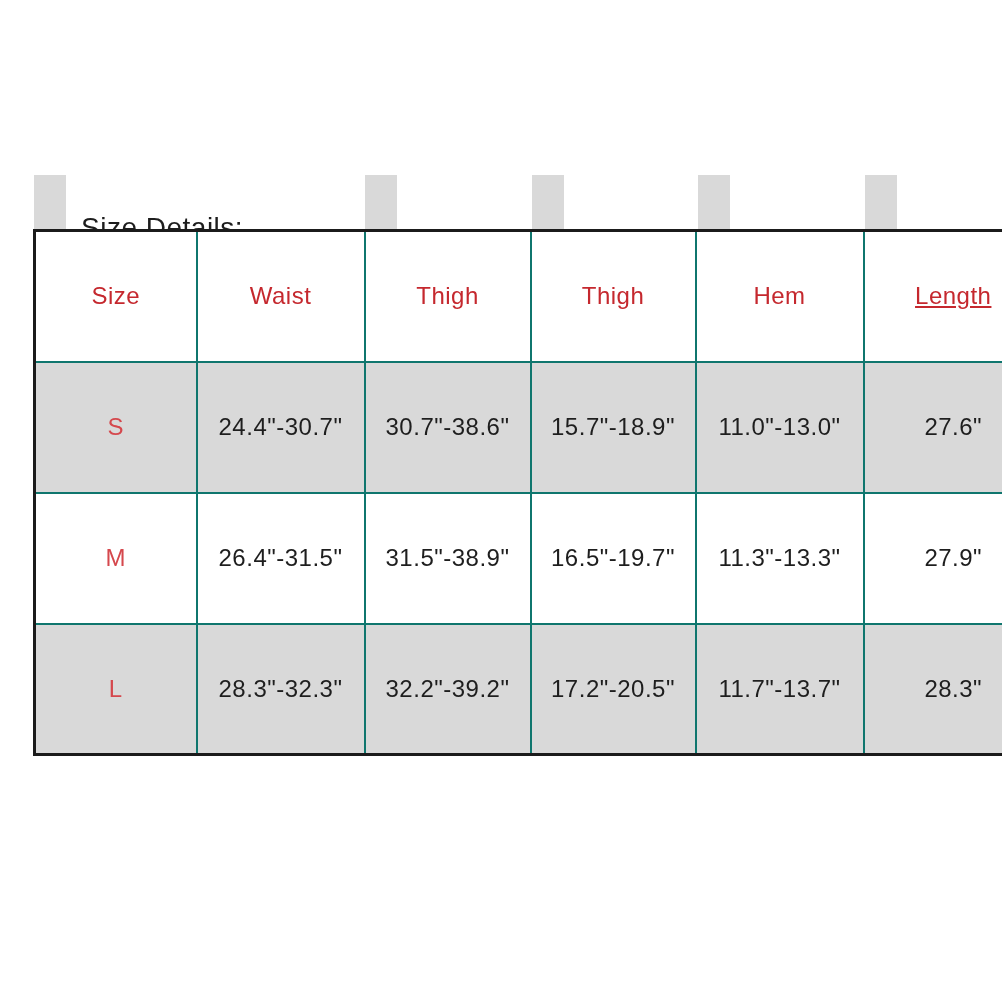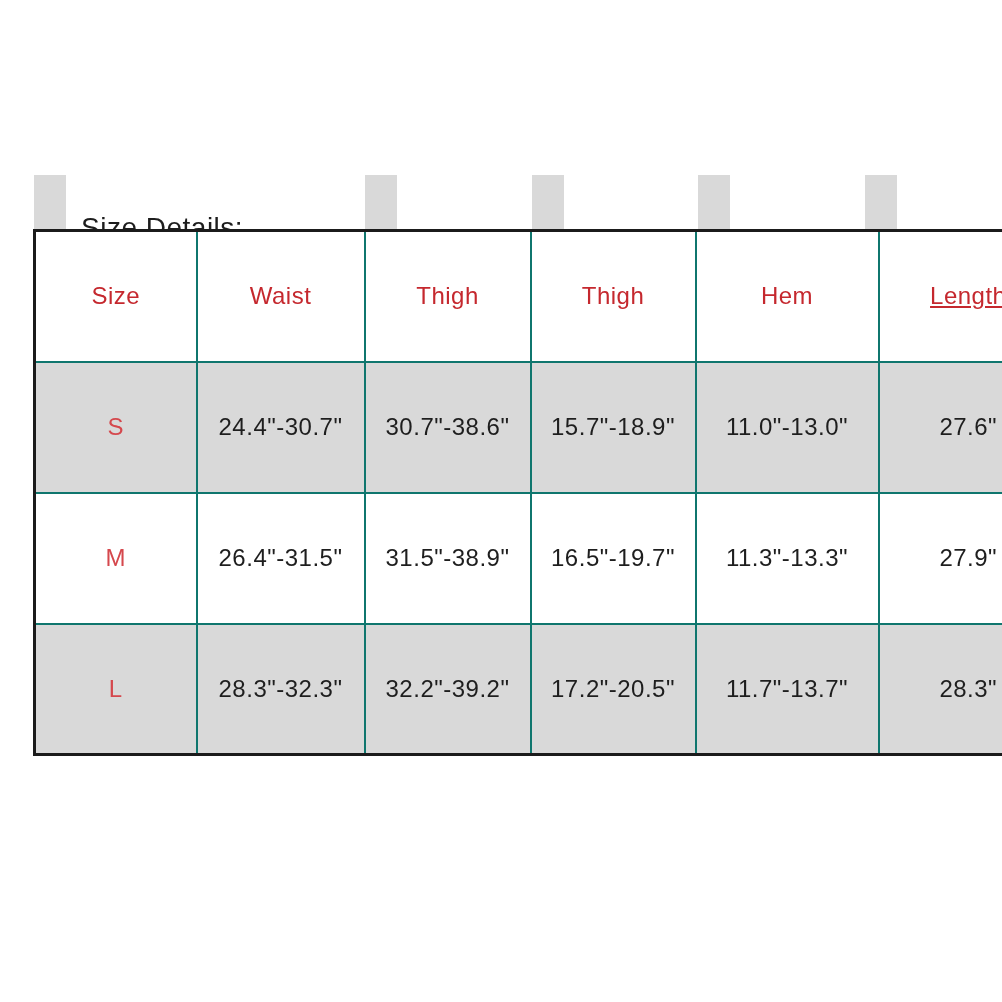--- a/index.html
+++ b/index.html
@@ -67,21 +67,21 @@
     background: #ffffff;
   }
   table.size-chart td { color: #1e1e1e; }
   table.size-chart td.size-col { color: var(--size-red, #d5484d); }
   table.size-chart tr.shaded td { background: var(--row-alt, #d9d9d9); }
 
   .col-size   { width: 162px; }
   .col-waist  { width: 168px; }
   .col-hips   { width: 166px; }
   .col-thigh  { width: 165px; }
-  .col-hem    { width: 183px; }
+  .col-hem    { width: 168px; }
   .col-length { width: 180px; text-decoration: underline; }
 </style>
 </head>
 <body>
 
 <div class="canvas">
 
   <div class="grid-remnant gl-0"></div>
   <div class="grid-remnant gl-1"></div>
   <div class="grid-remnant gl-2"></div>

